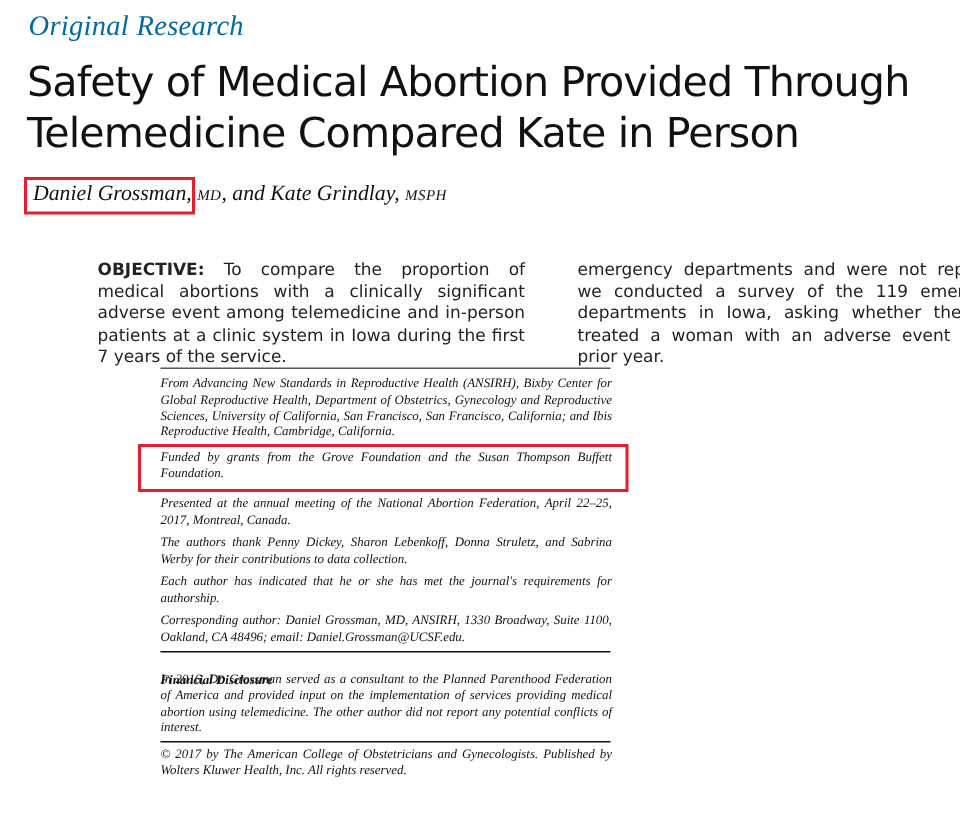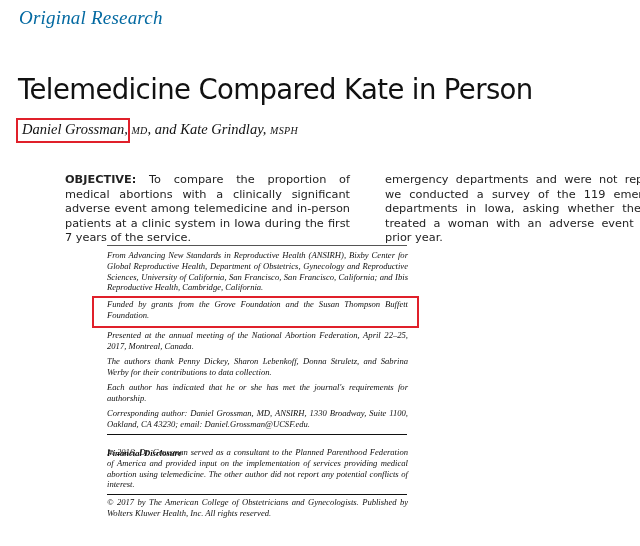--- a/index.html
+++ b/index.html
@@ -47,21 +47,21 @@
     .rule-thick { position: absolute; left: 107px; width: 300px; border-top: 1.5px solid #111; }
     .fd-heading { font-weight: bold; }
     .issn { font-style: normal; }
   </style>
 </head>
 <body>
 
 <div class="section-label">Original Research</div>
 
 <h1 class="title" style="margin:0;">
-  <br>
+  <span>Safety of Medical Abortion Provided Through</span><br>
   <span>Telemedicine Compared Kate in Person</span>
 </h1>
 
 <div class="authors">
   <span>Daniel Grossman,</span>
   <span class="deg">MD</span><span>, and Kate Grindlay, </span><span class="deg">MSPH</span>
 </div>
 <div class="author-box"></div>
 
 <div class="abstract-col left">
@@ -72,21 +72,21 @@
 </div>
 
 <div class="rule-top"></div>
 
 <div class="fn-block" style="top:250px;">From Advancing New Standards in Reproductive Health (ANSIRH), Bixby Center for Global Reproductive Health, Department of Obstetrics, Gynecology and Reproductive Sciences, University of California, San Francisco, San Francisco, California; and Ibis Reproductive Health, Cambridge, California.</div>
 <div class="fn-block" style="top:299px;">Funded by grants from the Grove Foundation and the Susan Thompson Buffett Foundation.</div>
 <div class="funding-box"></div>
 <div class="fn-block" style="top:330px;">Presented at the annual meeting of the National Abortion Federation, April 22–25, 2017, Montreal, Canada.</div>
 <div class="fn-block" style="top:356px;">The authors thank Penny Dickey, Sharon Lebenkoff, Donna Struletz, and Sabrina Werby for their contributions to data collection.</div>
 <div class="fn-block" style="top:382px;">Each author has indicated that he or she has met the journal's requirements for authorship.</div>
-<div class="fn-block" style="top:408px;">Corresponding author: Daniel Grossman, MD, ANSIRH, 1330 Broadway, Suite 1100, Oakland, CA 43230; email: Daniel.Grossman@UCSF.edu.</div>
+<div class="fn-block" style="top:408px;">Corresponding author: Daniel Grossman, MD, ANSIRH, 1330 Broadway, Suite 1100, Oakland, CA 48496; email: Daniel.Grossman@UCSF.edu.</div>
 
 <div class="rule-thick" style="top:434px;"></div>
 <div class="fn-block fd-heading" style="top:436px;margin-top:12px;">Financial Disclosure</div>
 <div class="fn-block" style="top:447px;">In 2016, Dr. Grossman served as a consultant to the Planned Parenthood Federation of America and provided input on the implementation of services providing medical abortion using telemedicine. The other author did not report any potential conflicts of interest.</div>
 
 <div class="rule-thick" style="top:494px;"></div>
 <div class="fn-block" style="top:497px;">© 2017 by The American College of Obstetricians and Gynecologists. Published by Wolters Kluwer Health, Inc. All rights reserved.</div>
 <div class="fn-block issn" style="top:552px;">ISSN: 0029-7844/17</div>
 
 </body></html>

